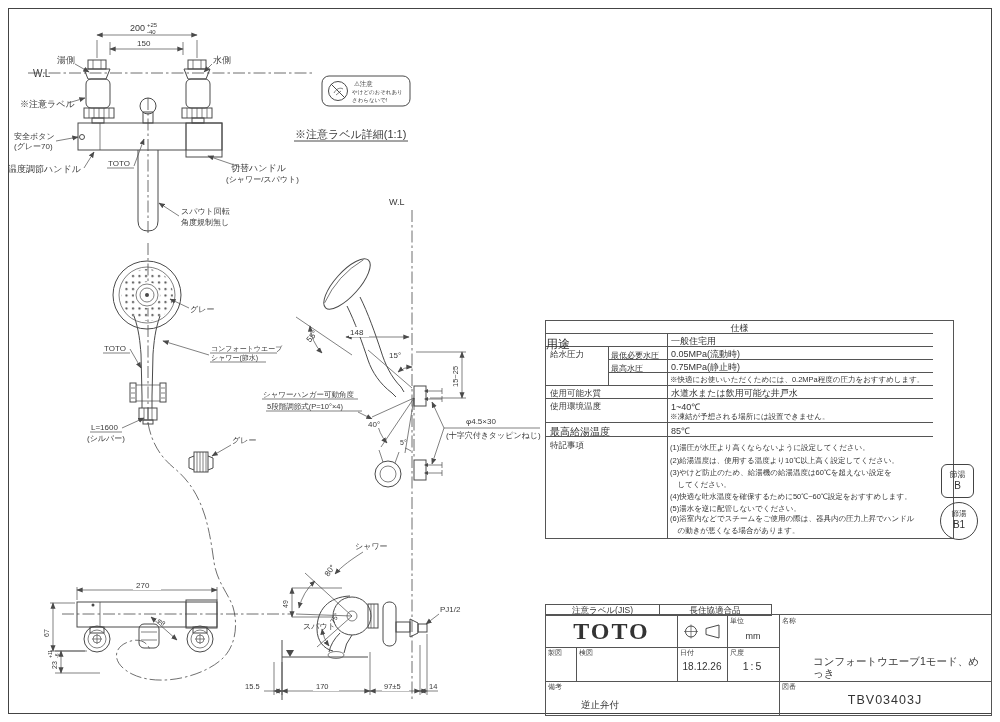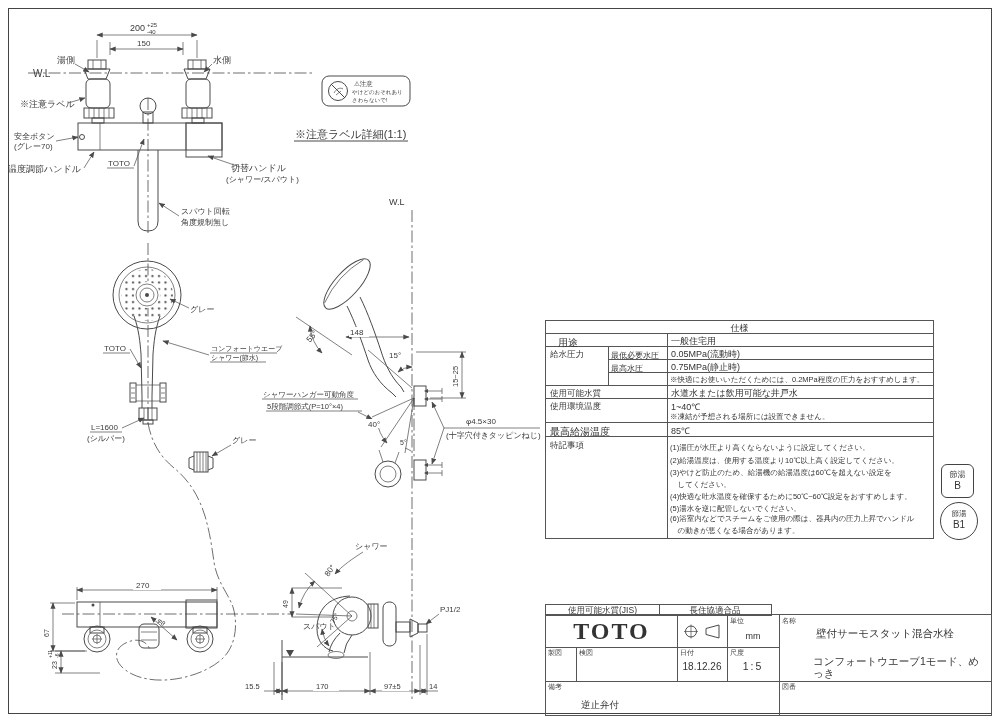--- a/index.html
+++ b/index.html
@@ -14,21 +14,21 @@
   .fl{fill:#4a4a4a;stroke:none;}
   .bg{fill:#fff;stroke:none;}
   .t5{font-size:5px}.t55{font-size:5.5px}.t6{font-size:6px}.t65{font-size:6.5px}
   .t7{font-size:7px}.t75{font-size:7.5px}.t8{font-size:8px}.t9{font-size:9px}
   .t10{font-size:10px}.t11{font-size:11px}
   .abs{position:absolute;}
   .hl{position:absolute;background:#555;height:1px;}
   .vl{position:absolute;background:#555;width:1px;}
   .cell{position:absolute;white-space:nowrap;}
   .lab7{font-size:7px;color:#444;}
-  #spec{position:absolute;left:545px;top:320px;width:387px;height:217px;border:1px solid #555;font-size:9px;}
+  #spec{position:absolute;left:545px;top:320px;width:387px;height:217px;border:1px solid #555;font-size:9px;padding-left:20px;}
   #tb{position:absolute;left:545px;top:604px;width:445px;height:110px;}
   #tb-strip{position:absolute;left:0;top:0;width:225px;height:10px;border:1px solid #555;}
   #tb-main{position:absolute;left:0;top:10px;width:445px;height:100px;border:1px solid #555;}
   .badge{position:absolute;border:1.2px solid #444;text-align:center;color:#333;}
   .logo{font-family:"Liberation Serif",serif;font-weight:bold;letter-spacing:2px;}
   .ctr{text-align:center;}
 </style>
 </head>
 <body>
 
@@ -310,21 +310,21 @@
     <div class="hl" style="left:62px;top:38px;width:325px"></div>
     <div class="hl" style="left:62px;top:51px;width:325px"></div>
     <div class="hl" style="left:0;top:64px;width:387px"></div>
     <div class="hl" style="left:0;top:77px;width:387px"></div>
     <div class="hl" style="left:0;top:101px;width:387px"></div>
     <div class="hl" style="left:0;top:115px;width:387px"></div>
     <div class="vl" style="left:62px;top:25px;height:39px"></div>
     <div class="vl" style="left:121px;top:12px;height:205px"></div>
 
     <div class="cell ctr" style="left:0;top:1px;width:387px;font-size:9px">仕様</div>
-    <div class="cell" style="left:12px;top:15px;font-size:10px">用途</div>
+    <div class="cell" style="left:0;top:15px;font-size:12px">用途</div>
     <div class="cell" style="left:125px;top:14px">一般住宅用</div>
     <div class="cell" style="left:4px;top:28px;font-size:8.5px">給水圧力</div>
     <div class="cell" style="left:65px;top:29px;font-size:8px">最低必要水圧</div>
     <div class="cell" style="left:125px;top:27px">0.05MPa(流動時)</div>
     <div class="cell" style="left:65px;top:42px;font-size:8px">最高水圧</div>
     <div class="cell" style="left:125px;top:40px">0.75MPa(静止時)</div>
     <div class="cell" style="left:124px;top:54px;font-size:7.5px">※快適にお使いいただくためには、0.2MPa程度の圧力をおすすめします。</div>
     <div class="cell" style="left:4px;top:67px;font-size:8.5px">使用可能水質</div>
     <div class="cell" style="left:125px;top:66px">水道水または飲用可能な井戸水</div>
     <div class="cell" style="left:4px;top:80px;font-size:8.5px">使用環境温度</div>
@@ -348,48 +348,48 @@
     <div style="font-size:10px">B</div>
   </div>
   <div class="badge" style="left:940px;top:502px;width:36px;height:36px;border-radius:50%">
     <div style="font-size:7.5px;margin-top:6px">節湯</div>
     <div style="font-size:10px">B1</div>
   </div>
 
 
   <div id="tb">
     <div id="tb-strip">
-      <div class="cell ctr" style="left:0;top:0;width:113px;font-size:8.5px;line-height:10px">使用可能水質(JIS)</div>
+      <div class="cell ctr" style="left:0;top:0;width:113px;font-size:8.5px;line-height:10px">注意ラベル(JIS)</div>
       <div class="cell ctr" style="left:113px;top:0;width:112px;font-size:8.5px;line-height:10px">長住協適合品</div>
       <div class="vl" style="left:113px;top:0;height:10px"></div>
     </div>
     <div id="tb-main">
       <div class="vl" style="left:131px;top:0;height:66px"></div>
       <div class="vl" style="left:181px;top:0;height:66px"></div>
       <div class="vl" style="left:233px;top:0;height:100px"></div>
       <div class="hl" style="left:0;top:32px;width:233px"></div>
       <div class="hl" style="left:0;top:66px;width:445px"></div>
       <div class="vl" style="left:30px;top:32px;height:34px"></div>
 
       <div class="cell ctr logo" style="left:0;top:3px;width:131px;font-size:24px">TOTO</div>
       <svg class="abs" style="left:137px;top:8px" width="40" height="17" viewBox="0 0 40 17">
         <circle class="ln" cx="8" cy="8.5" r="5.5"></circle>
         <path class="ln thin" d="M1,8.5 H15 M8,1.5 V15.5"></path>
         <path class="ln" d="M23,5.5 L36,2 V15 L23,11.5 Z"></path>
       </svg>
       <div class="cell lab7" style="left:184px;top:1px">単位</div>
       <div class="cell ctr" style="left:181px;top:16px;width:52px;font-size:9px">mm</div>
       <div class="cell lab7" style="left:236px;top:1px">名称</div>
-      <div class="cell ctr" style="left:233px;top:12px;width:212px;font-size:10.5px">壁付サーモスタット混合水栓</div>
       <div class="cell" style="left:267px;top:40px;font-size:10.5px">コンフォートウエーブ1モード、め</div>
       <div class="cell" style="left:267px;top:52px;font-size:10.5px">っき</div>
       <div class="cell lab7" style="left:2px;top:33px">製図</div>
       <div class="cell lab7" style="left:33px;top:33px">検図</div>
       <div class="cell lab7" style="left:134px;top:33px">日付</div>
       <div class="cell ctr" style="left:131px;top:46px;width:50px;font-size:10px">18.12.26</div>
       <div class="cell lab7" style="left:184px;top:33px">尺度</div>
       <div class="cell ctr" style="left:181px;top:45px;width:52px;font-size:10.5px;letter-spacing:2px">1:5</div>
       <div class="cell lab7" style="left:2px;top:67px">備考</div>
       <div class="cell" style="left:35px;top:84px;font-size:9.5px">逆止弁付</div>
       <div class="cell lab7" style="left:236px;top:67px">図番</div>
+      <div class="cell ctr" style="left:233px;top:78px;width:212px;font-size:12.5px;letter-spacing:1px">TBV03403J</div>
     </div>
   </div>
 </div>
 
 </body></html>

